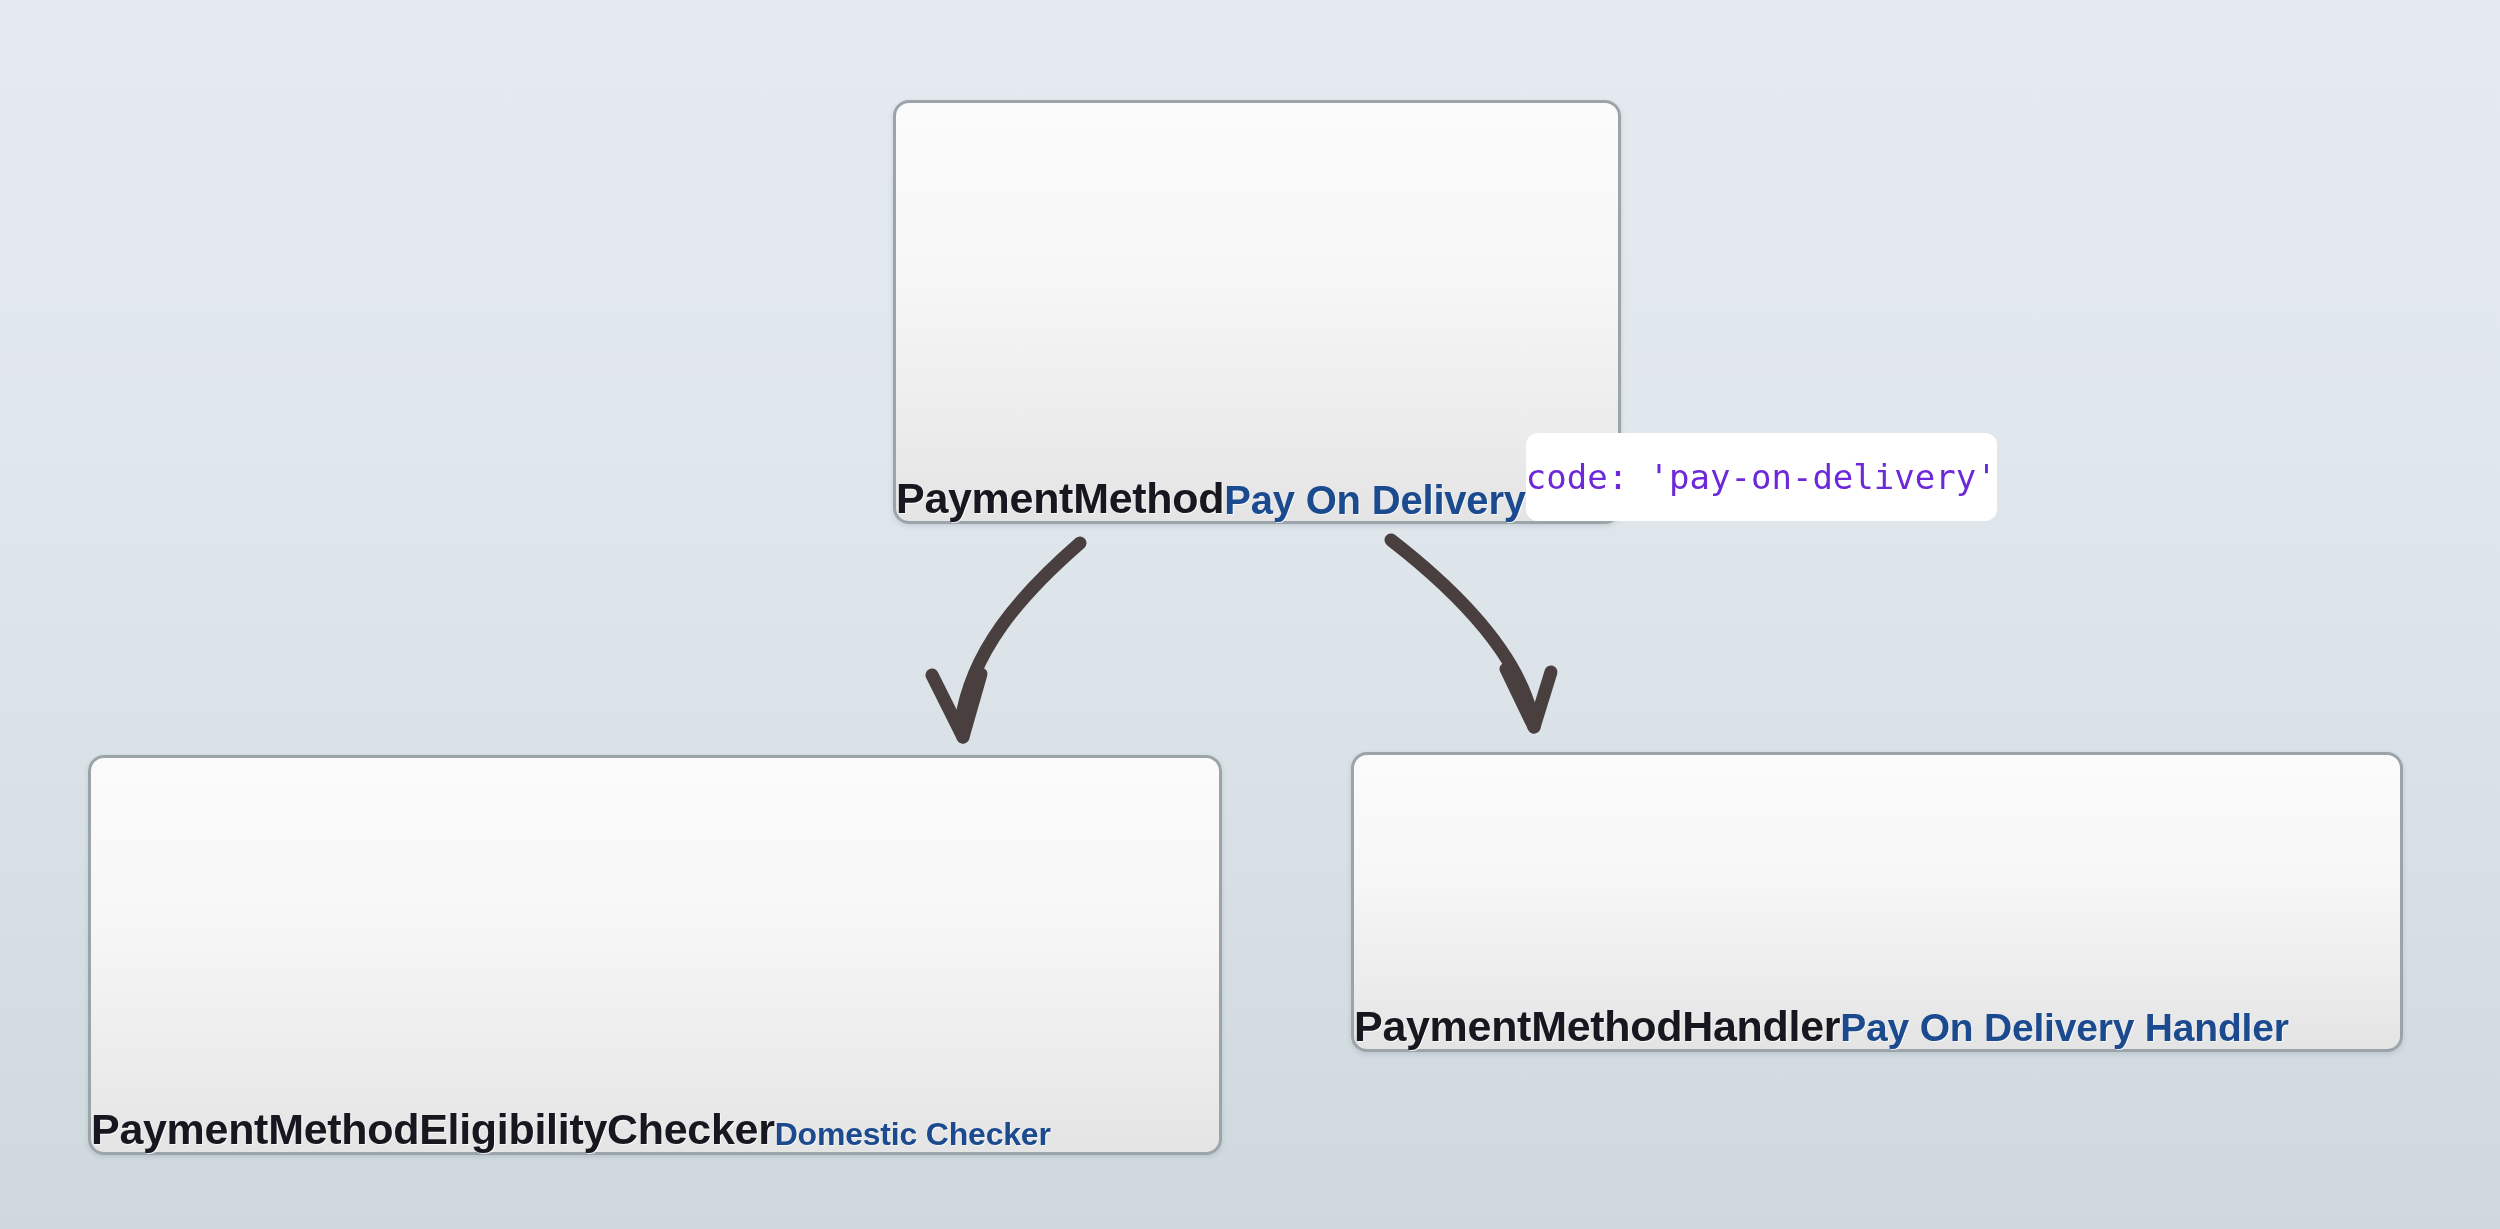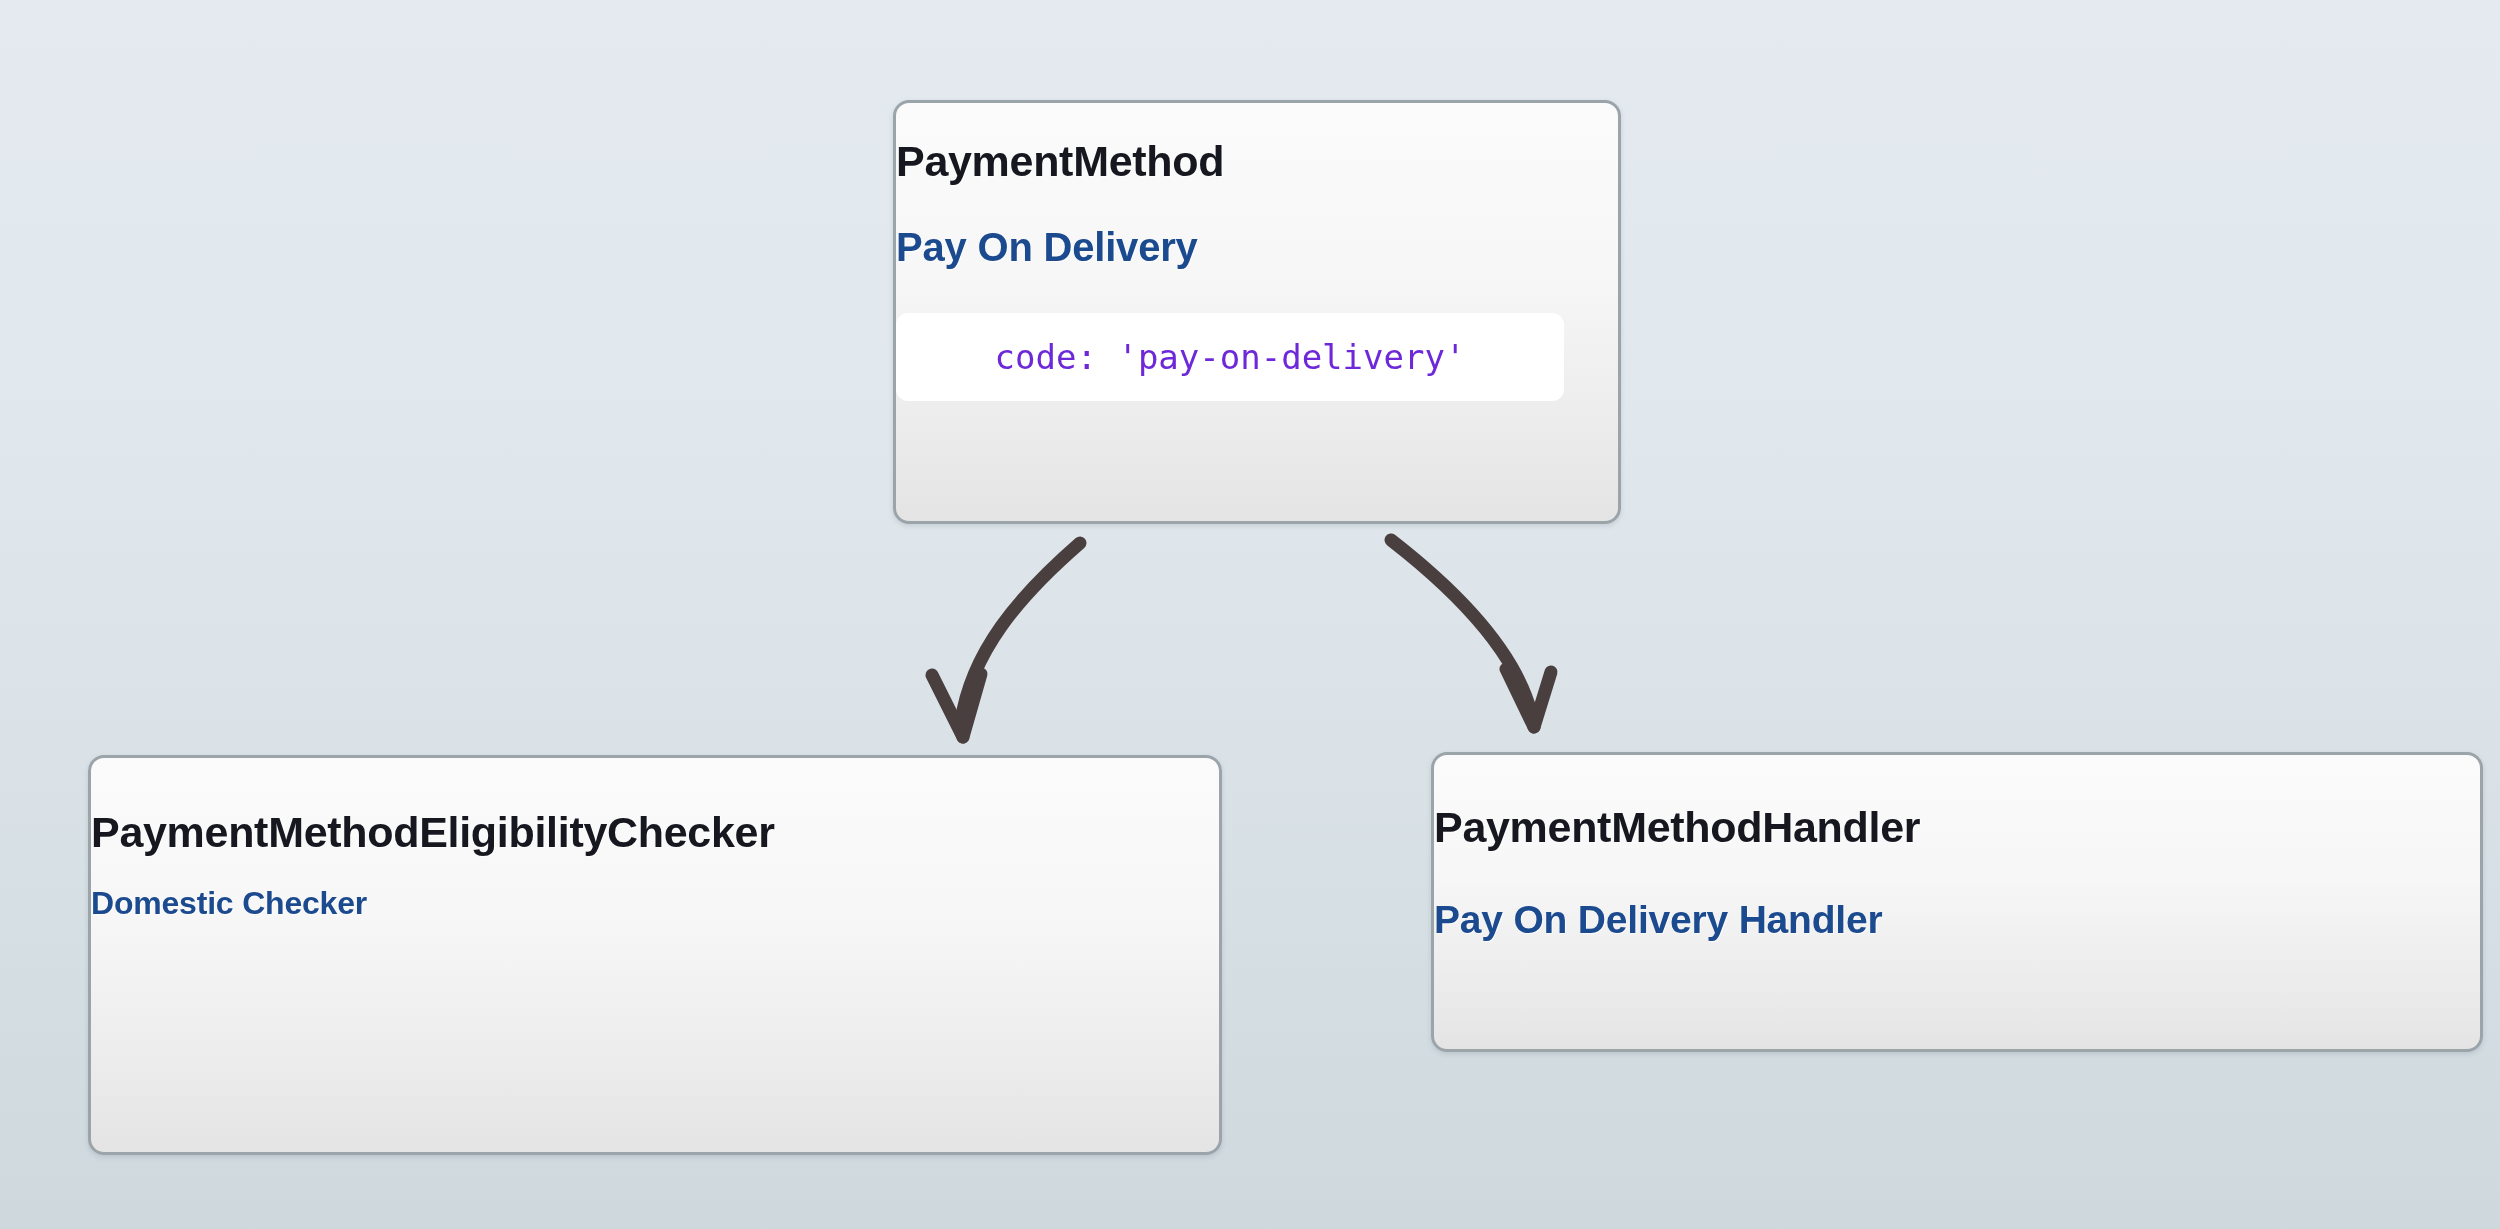--- a/index.html
+++ b/index.html
@@ -33,22 +33,22 @@
 
   
   .node {
     position: absolute;
     box-sizing: border-box;
     border: 3px solid #9ba4a9;
     border-radius: 16px;
     background: linear-gradient(180deg, #fbfbfc 0%, #f7f7f8 40%, #ebebec 80%, #e4e4e5 100%);
     box-shadow: 0 2px 5px rgba(80, 95, 110, 0.18);
     display: flex;
-    flex-direction: column;
-    align-items: flex-start;
+    flex-direction: row;
+    align-items: flex-end;
   }
 
   .node-title {
     color: #16171f;
     font-weight: bold;
     letter-spacing: -0.3px;
     text-align: center;
     white-space: nowrap;
     text-shadow: 1px 1px 0 rgba(255, 255, 255, 0.75);
   }
@@ -146,21 +146,21 @@
   #node-eligibility-checker .bullet-list {
     margin-top: 48px;
     padding-left: 52px;
   }
   #node-eligibility-checker .bullet-item {
     font-size: 31px;
   }
 
   
   #node-payment-method-handler {
-    left: 1431px;
+    left: 1351px;
     top: 752px;
     width: 1052px;
     height: 300px;
   }
   #node-payment-method-handler .node-title {
     font-size: 43px;
     margin-top: 50px;
     line-height: 1.05;
   }
   #node-payment-method-handler .node-subtitle {

